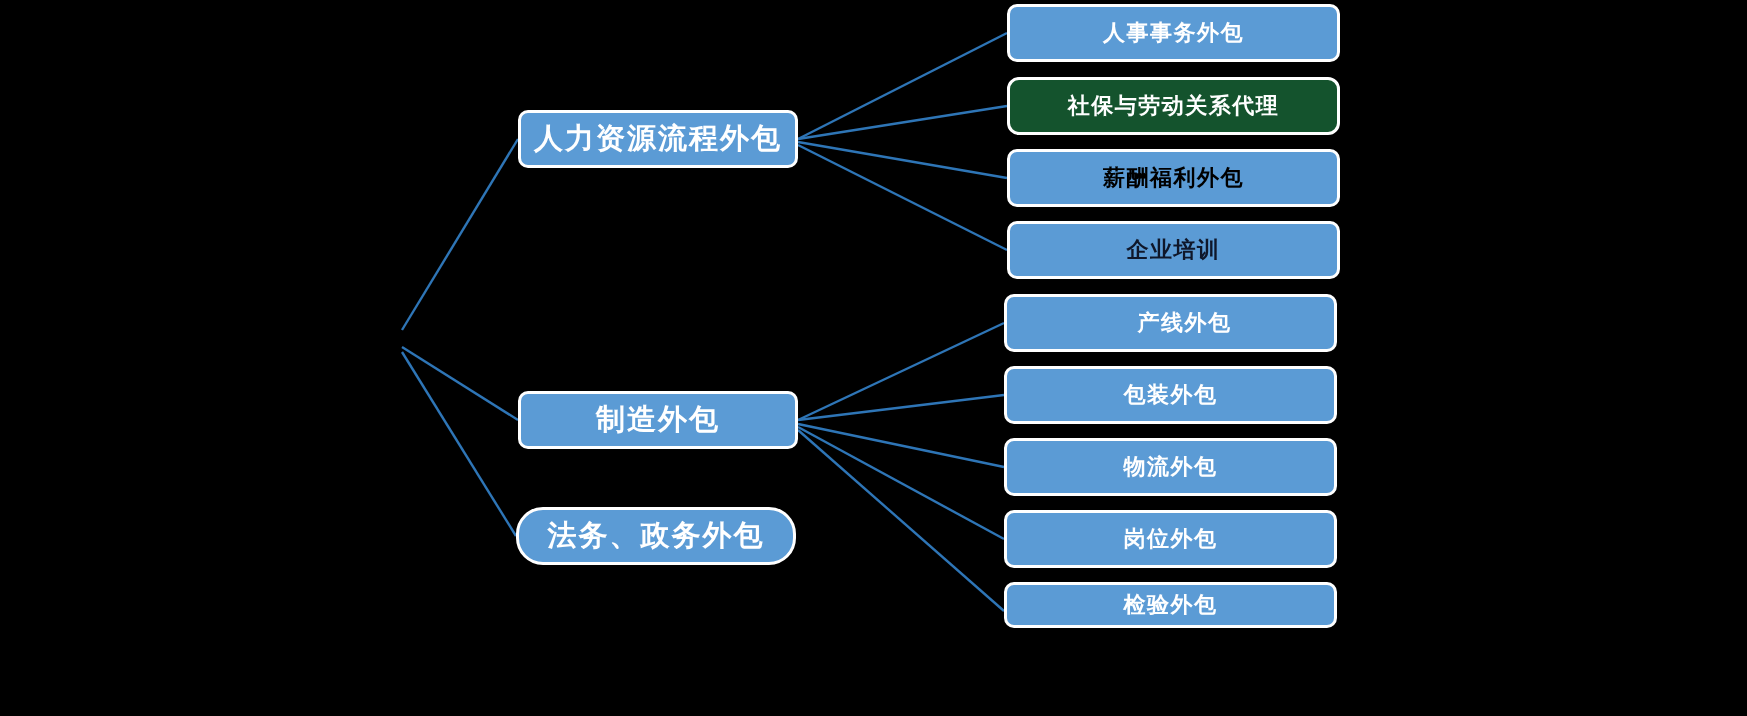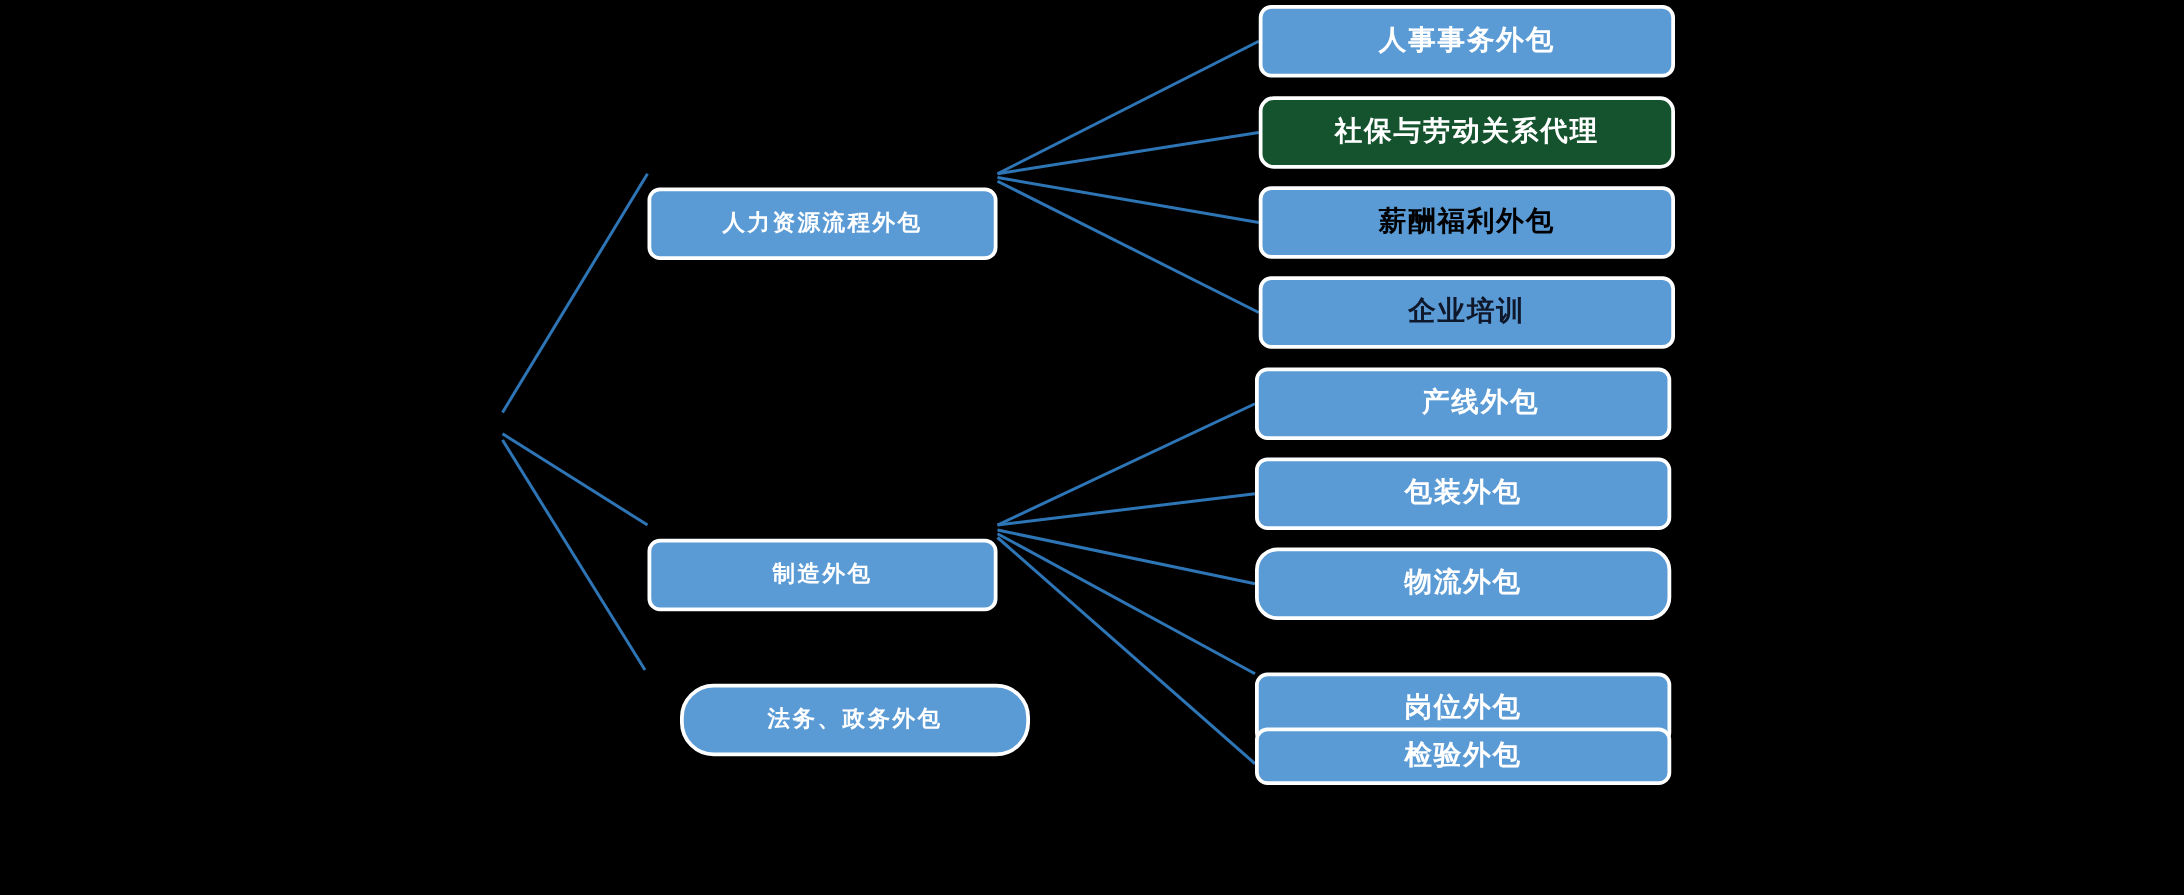--- a/index.html
+++ b/index.html
@@ -37,23 +37,22 @@
     letter-spacing: 1px;
     line-height: 1.1;
     white-space: nowrap;
   }
   .node.root {
     font-size: 38px;
     border-radius: 12px;
     letter-spacing: 3px;
   }
   .node.lvl2 {
-    font-size: 18px;
+    font-size: 29px;
     letter-spacing: 2px;
-    margin-top: 40px;
   }
   .node.lvl3 {
     font-size: 22px;
     letter-spacing: 1.5px;
   }
 </style>
 </head>
 <body>
 
 <div id="stage" style="background: rgb(0, 0, 0);">
@@ -75,21 +74,21 @@
 
 
   <div class="node lvl2" style="left: 518px; top: 110px; width: 280px; height: 58px; background: rgb(91, 155, 213); border-color: rgb(255, 255, 255); color: rgb(255, 255, 255);">
     <span>人力资源流程外包</span>
   </div>
 
   <div class="node lvl2" style="left: 518px; top: 391px; width: 280px; height: 58px; background: rgb(91, 155, 213); border-color: rgb(255, 255, 255); color: rgb(255, 255, 255);">
     <span>制造外包</span>
   </div>
 
-  <div class="node lvl2" style="left: 544px; top: 507px; width: 280px; height: 58px; background: rgb(91, 155, 213); border-color: rgb(255, 255, 255); color: rgb(255, 255, 255); border-radius: 27px;">
+  <div class="node lvl2" style="left: 516px; top: 507px; width: 280px; height: 58px; background: rgb(91, 155, 213); border-color: rgb(255, 255, 255); color: rgb(255, 255, 255); border-radius: 27px;">
     <span>法务、政务外包</span>
   </div>
 
   <div class="node lvl3" style="left: 1007px; top: 4px; width: 333px; height: 58px; background: rgb(91, 155, 213); border-color: rgb(255, 255, 255); color: rgb(255, 255, 255);">
     <span>人事事务外包</span>
   </div>
   <div class="node lvl3" style="left: 1007px; top: 77px; width: 333px; height: 58px; background: #14532d; border-color: rgb(255, 255, 255); color: rgb(255, 255, 255); border-radius: 12px;">
     <span>社保与劳动关系代理</span>
   </div>
   <div class="node lvl3" style="left: 1007px; top: 149px; width: 333px; height: 58px; background: rgb(91, 155, 213); border-color: rgb(255, 255, 255); color: #000000;">
@@ -98,23 +97,23 @@
   <div class="node lvl3" style="left: 1007px; top: 221px; width: 333px; height: 58px; background: rgb(91, 155, 213); border-color: rgb(255, 255, 255); color: #0f172a;">
     <span>企业培训</span>
   </div>
 
   <div class="node lvl3" style="left: 1004px; top: 294px; width: 333px; height: 58px; background: rgb(91, 155, 213); border-color: rgb(255, 255, 255); color: rgb(255, 255, 255); padding-left: 28px;">
     <span>产线外包</span>
   </div>
   <div class="node lvl3" style="left: 1004px; top: 366px; width: 333px; height: 58px; background: rgb(91, 155, 213); border-color: rgb(255, 255, 255); color: rgb(255, 255, 255);">
     <span>包装外包</span>
   </div>
-  <div class="node lvl3" style="left: 1004px; top: 438px; width: 333px; height: 58px; background: rgb(91, 155, 213); border-color: rgb(255, 255, 255); color: rgb(255, 255, 255); border-radius: 18px;">
+  <div class="node lvl3" style="left: 1004px; top: 438px; width: 333px; height: 58px; background: rgb(91, 155, 213); border-color: rgb(255, 255, 255); color: rgb(255, 255, 255);">
     <span>物流外包</span>
   </div>
-  <div class="node lvl3" style="left: 1004px; top: 538px; width: 333px; height: 58px; background: rgb(91, 155, 213); border-color: rgb(255, 255, 255); color: rgb(255, 255, 255);">
+  <div class="node lvl3" style="left: 1004px; top: 510px; width: 333px; height: 58px; background: rgb(91, 155, 213); border-color: rgb(255, 255, 255); color: rgb(255, 255, 255);">
     <span>岗位外包</span>
   </div>
   <div class="node lvl3" style="left: 1004px; top: 582px; width: 333px; height: 46px; background: rgb(91, 155, 213); border-color: rgb(255, 255, 255); color: rgb(255, 255, 255);">
     <span>检验外包</span>
   </div>
 
 </div>
 
 </body></html>

